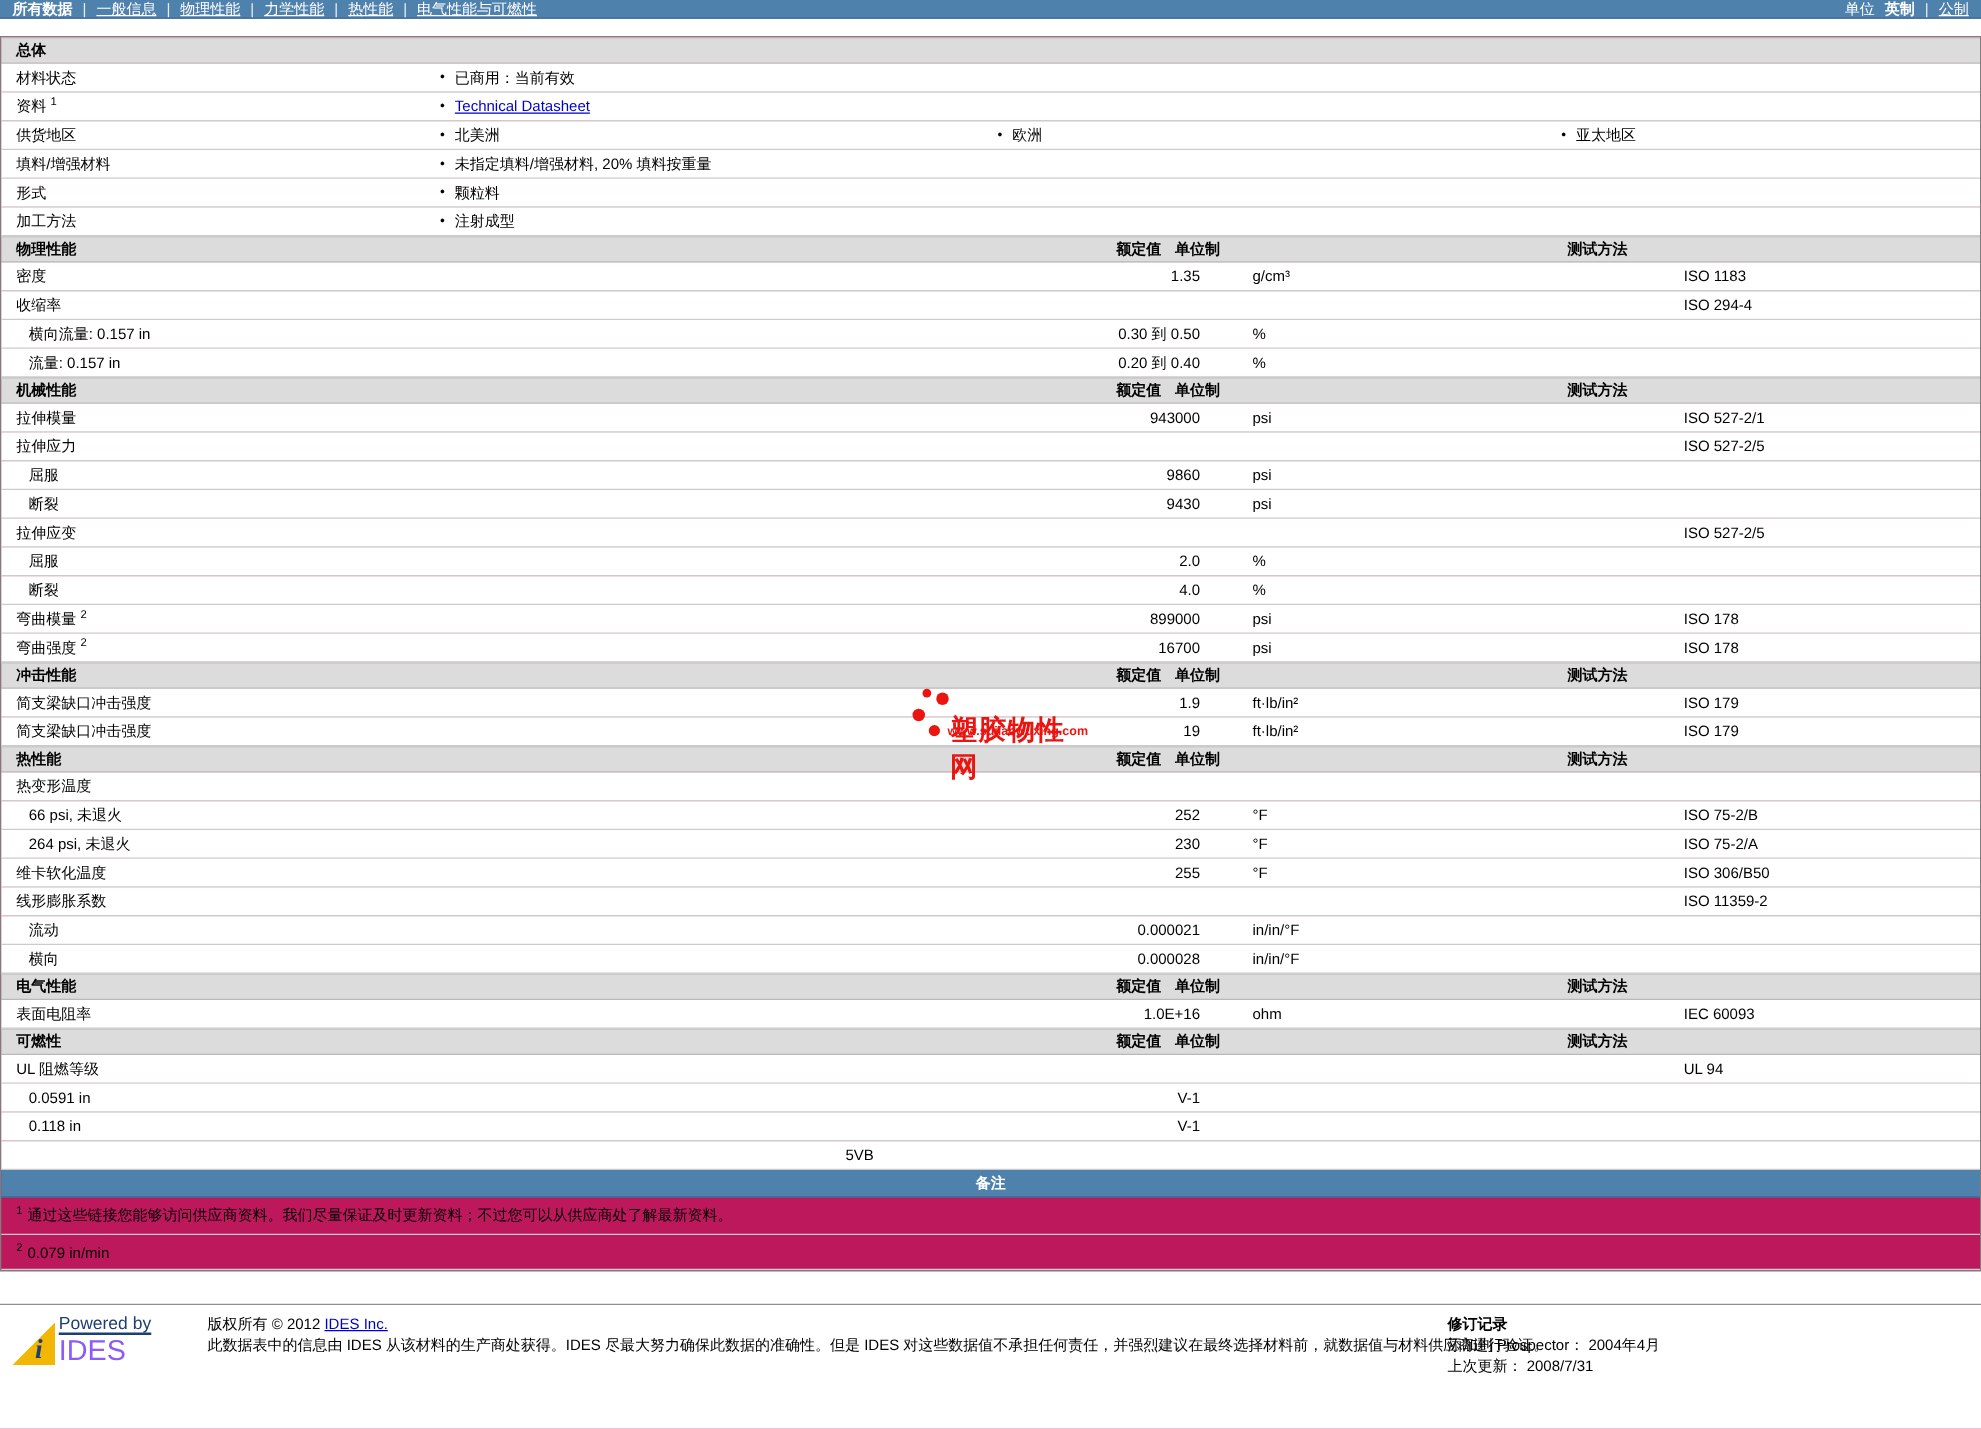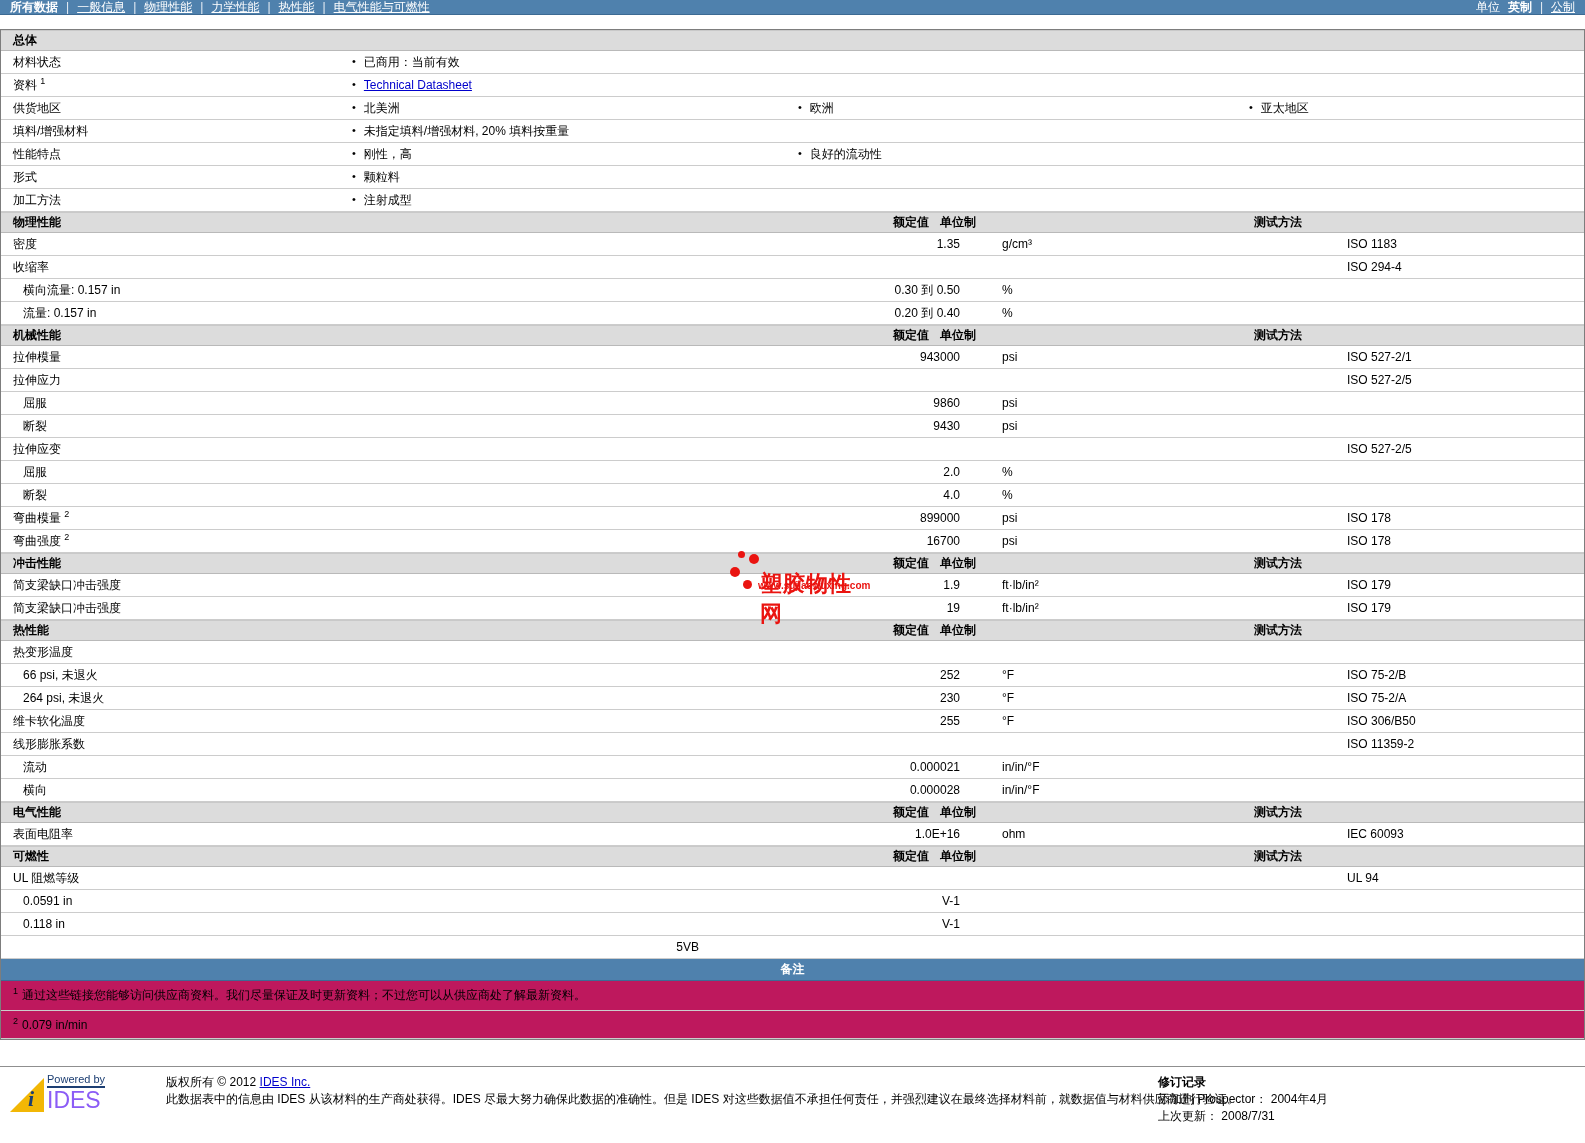--- a/index.html
+++ b/index.html
@@ -64,21 +64,21 @@
   .footer {
     margin-top:26px; border-top:1px solid #8f8f8f; padding:7px 0 6px 10px;
     position:relative; min-height:62px;
   }
   .footer-flex { display:flex; align-items:flex-start; }
   .ides-logo { display:flex; align-items:flex-end; width:142px; flex:0 0 142px; }
   .logo-tri { width:0; height:0; border-bottom:34px solid #f2b705; border-left:34px solid transparent; position:relative; }
   .logo-i { position:absolute; left:-16px; top:8px; color:#1c3e72; font-weight:bold; font-style:italic;
     font-family:"Liberation Serif","DejaVu Serif",serif; font-size:22px; }
   .logo-right { margin-left:3px; display:flex; flex-direction:column; line-height:1; }
-  .powered { font-size:11px; color:#1c3e72; border-bottom:2px solid #1c3e72; padding-bottom:1px; }
+  .powered { font-size:14px; color:#1c3e72; border-bottom:2px solid #1c3e72; padding-bottom:1px; }
   .ides-word { font-size:23px; font-weight:normal; color:#8b5cf6; letter-spacing:0px; margin-top:1px; }
   .footer-text { margin-left:14px; line-height:17px; }
   .disclaimer { white-space:nowrap; }
   .revision { position:absolute; left:1158px; top:7px; line-height:17px; }
   .rev-title { font-weight:bold; }
 </style>
 </head>
 <body>
 
 <div class="navbar">
@@ -117,25 +117,20 @@
     </div>
     <div class="grow gen-row">
       <div class="c-label gen-cell"><span>供货地区</span></div>
       <div class="gen-cell" style="grid-column: 2;"><span class="bullet">•</span><span>北美洲</span></div>
       <div class="gen-cell" style="grid-column: 3;"><span class="bullet">•</span><span>欧洲</span></div>
       <div class="gen-cell" style="grid-column: 4;"><span class="bullet">•</span><span>亚太地区</span></div>
     </div>
     <div class="grow gen-row">
       <div class="c-label gen-cell"><span>填料/增强材料</span></div>
       <div class="gen-cell" style="grid-column: 2;"><span class="bullet">•</span><span>未指定填料/增强材料, 20% 填料按重量</span></div>
-    </div>
-    <div class="grow gen-row">
-      <div class="c-label gen-cell"><span>性能特点</span></div>
-      <div class="gen-cell" style="grid-column: 2;"><span class="bullet">•</span><span>刚性，高</span></div>
-      <div class="gen-cell" style="grid-column: 3;"><span class="bullet">•</span><span>良好的流动性</span></div>
     </div>
     <div class="grow gen-row">
       <div class="c-label gen-cell"><span>形式</span></div>
       <div class="gen-cell" style="grid-column: 2;"><span class="bullet">•</span><span>颗粒料</span></div>
     </div>
     <div class="grow gen-row">
       <div class="c-label gen-cell"><span>加工方法</span></div>
       <div class="gen-cell" style="grid-column: 2;"><span class="bullet">•</span><span>注射成型</span></div>
     </div>
     <div class="row sec-header">

